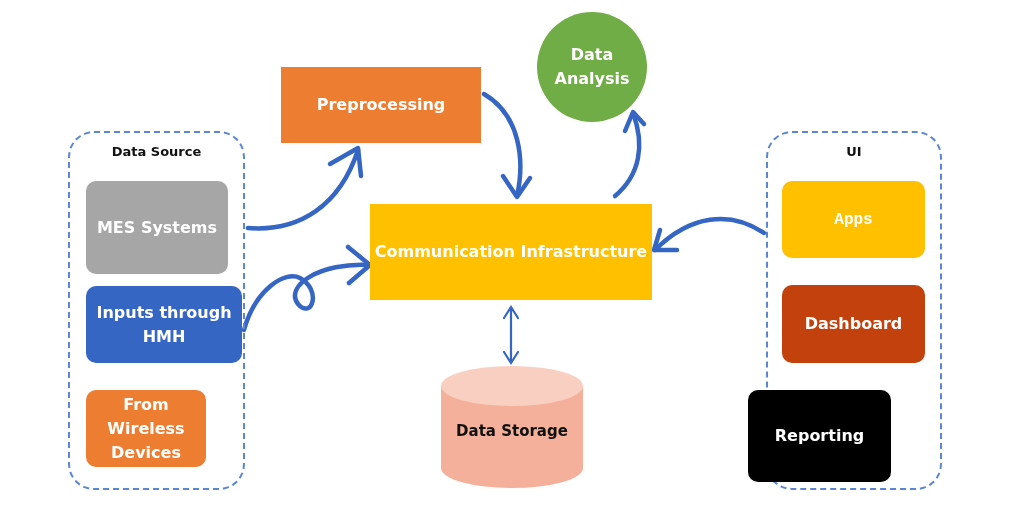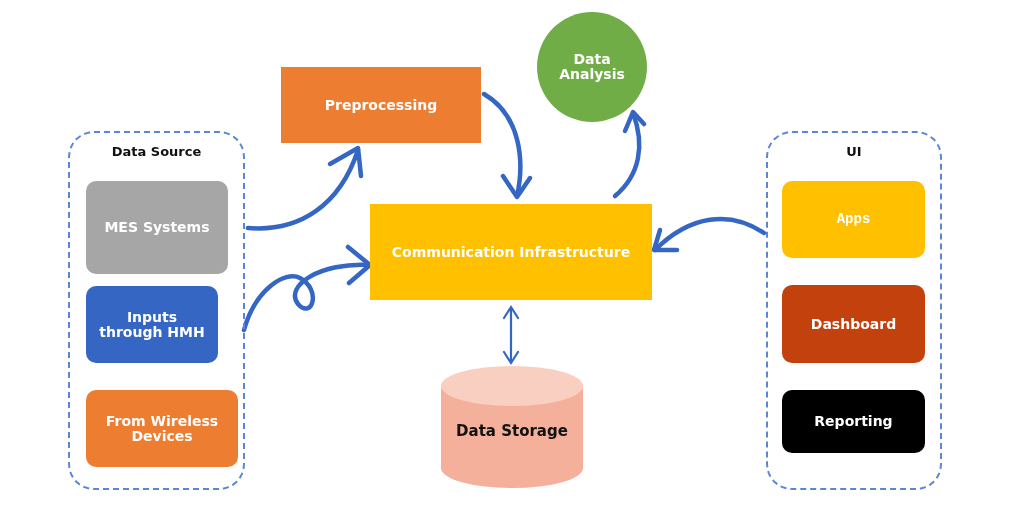--- a/index.html
+++ b/index.html
@@ -3,21 +3,21 @@
 <meta charset="utf-8">
 <style>
   html, body { margin: 0; padding: 0; background: #ffffff; }
   body { width: 1024px; height: 512px; position: relative; overflow: hidden;
          font-family: "DejaVu Sans", sans-serif; }
   .abs { position: absolute; box-sizing: border-box; }
   .group { border: 2px dashed #5b86d6; border-radius: 26px; }
   .group-title { position: absolute; left: 0; right: 0; text-align: center;
                  font-weight: bold; font-size: 13px; color: #111111; }
   .box { display: flex; align-items: center; justify-content: center; text-align: center;
-         color: #ffffff; font-weight: bold; font-size: 14px; line-height: 15px; }
+         color: #ffffff; font-weight: bold; font-size: 16px; line-height: 24px; }
   .rounded { border-radius: 10px; }
   .label { display: block; }
   svg.connectors { position: absolute; left: 0; top: 0; pointer-events: none; }
   .cyl-label { position: absolute; left: 441px; width: 142px; top: 422px; text-align: center;
                font-weight: bold; font-size: 15px; color: #111111; }
 </style>
 </head>
 <body>
 
 <svg class="connectors" width="1024" height="512" viewBox="0 0 1024 512">
@@ -59,37 +59,37 @@
     <path d="M 504 352 L 511 363 L 518 352"></path>
   </g>
 </svg>
 
 <div class="abs group" style="left:68px; top:131px; width:177px; height:359px;">
   <div class="group-title" style="top:11px;">Data Source</div>
 </div>
 <div class="abs box rounded" style="left:86px; top:181px; width:142px; height:93px; background:#a6a6a6;">
   <span class="label">MES Systems</span>
 </div>
-<div class="abs box rounded" style="left:86px; top:286px; width:132px; height:77px; background:#3566c4; padding:0 8px;">
+<div class="abs box rounded" style="left:86px; top:286px; width:156px; height:77px; background:#3566c4; padding:0 8px;">
   <span class="label">Inputs through HMH</span>
 </div>
-<div class="abs box rounded" style="left:86px; top:390px; width:152px; height:77px; background:#ed7d31; padding:16px 12px;">
+<div class="abs box rounded" style="left:86px; top:390px; width:120px; height:77px; background:#ed7d31; padding:16px 12px;">
   <span class="label">From Wireless Devices</span>
 </div>
 
 <div class="abs group" style="left:766px; top:131px; width:176px; height:359px;">
   <div class="group-title" style="top:11px;">UI</div>
 </div>
 <div class="abs box rounded" style="left:782px; top:181px; width:143px; height:77px; background:#ffc000;font-family:Liberation Mono, monospace;">
   <span class="label">Apps</span>
 </div>
 <div class="abs box rounded" style="left:782px; top:285px; width:143px; height:78px; background:#c2410c;">
   <span class="label">Dashboard</span>
 </div>
-<div class="abs box rounded" style="left:782px; top:390px; width:143px; height:63px; background:#000000;justify-content:center;">
+<div class="abs box rounded" style="left:748px; top:390px; width:143px; height:92px; background:#000000;justify-content:center;">
   <span class="label">Reporting</span>
 </div>
 
 <div class="abs box" style="left:281px; top:67px; width:200px; height:76px; background:#ed7d31;">
   <span class="label">Preprocessing</span>
 </div>
 
 <div class="abs box" style="left:370px; top:204px; width:282px; height:96px; background:#ffc000;align-items:center;">
   <span class="label">Communication Infrastructure</span>
 </div>

